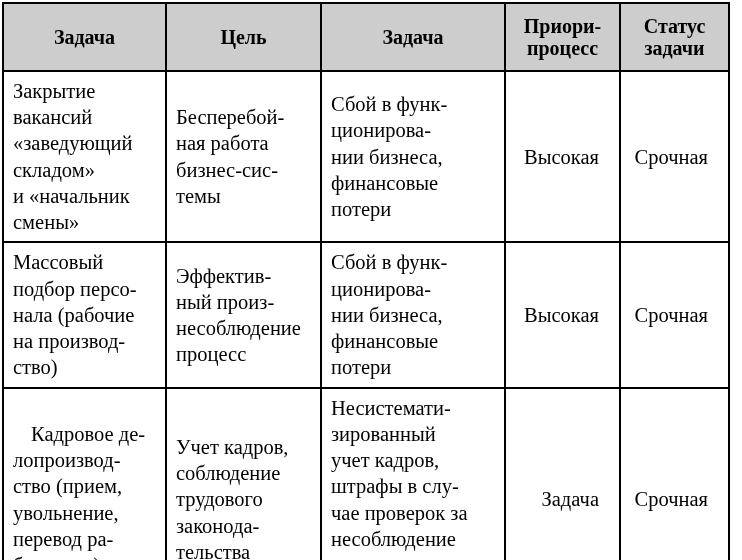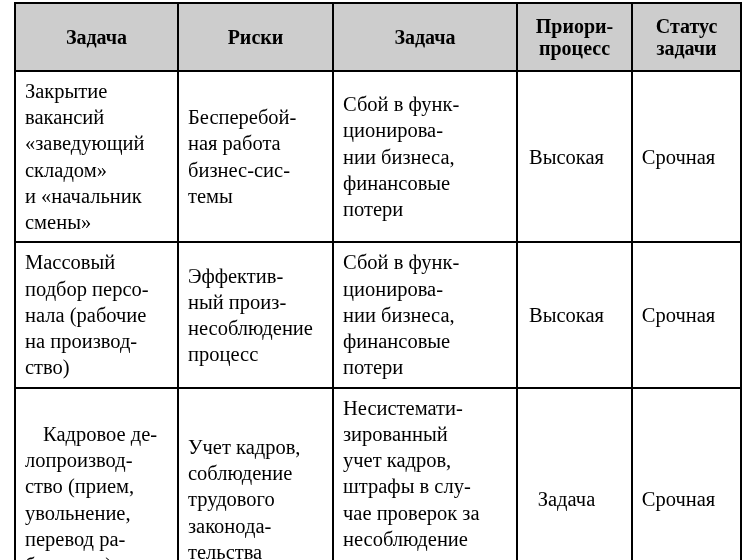--- a/index.html
+++ b/index.html
@@ -10,21 +10,21 @@
   body {
     width: 742px;
     height: 560px;
     font-family: "Liberation Serif", "DejaVu Serif", serif;
     color: #000000;
     overflow: hidden;
   }
 
   .table-wrap {
     position: absolute;
-    left: 14px;
+    left: 2px;
     top: 2px;
     width: 726px;
     height: 546px;
   }
 
   table.risk-table {
     border-collapse: collapse;
     width: 726px;
     height: 546px;
     table-layout: fixed;
@@ -60,21 +60,21 @@
   tbody td {
     background: #ffffff;
     font-size: 20.5px;
     line-height: 1.28;
   }
   tbody td .cell {
     padding: 6px 8px 6px 9px;
     white-space: pre-line;
   }
   tbody td.left   .cell { text-align: left; }
-  tbody td.center .cell { text-align: center; padding-left: 4px; padding-right: 20px; }
+  tbody td.center .cell { text-align: right; padding-left: 4px; padding-right: 20px; }
   tbody td.indent .cell { text-indent: 18px; }
 
   tr.r1 { height: 156px; }
   tr.r2 { height: 134px; }
   tr.r3 { height: 190px; }
 </style>
 </head>
 <body>
 
 <div class="table-wrap">
@@ -85,21 +85,21 @@
       <col class="c-risk">
       <col class="c-priority">
       <col class="c-status">
     </colgroup>
     <thead>
       <tr>
         <th>
           <span class="hdr-line">Задача</span>
         </th>
         <th>
-          <span class="hdr-line">Риски</span>
+          <span class="hdr-line">Цель</span>
         </th>
         <th>
           <span class="hdr-line">Задача</span>
         </th>
         <th>
           <span class="hdr-line">Приори-</span>
           <span class="hdr-line">процесс</span>
         </th>
         <th>
           <span class="hdr-line">Статус</span>

